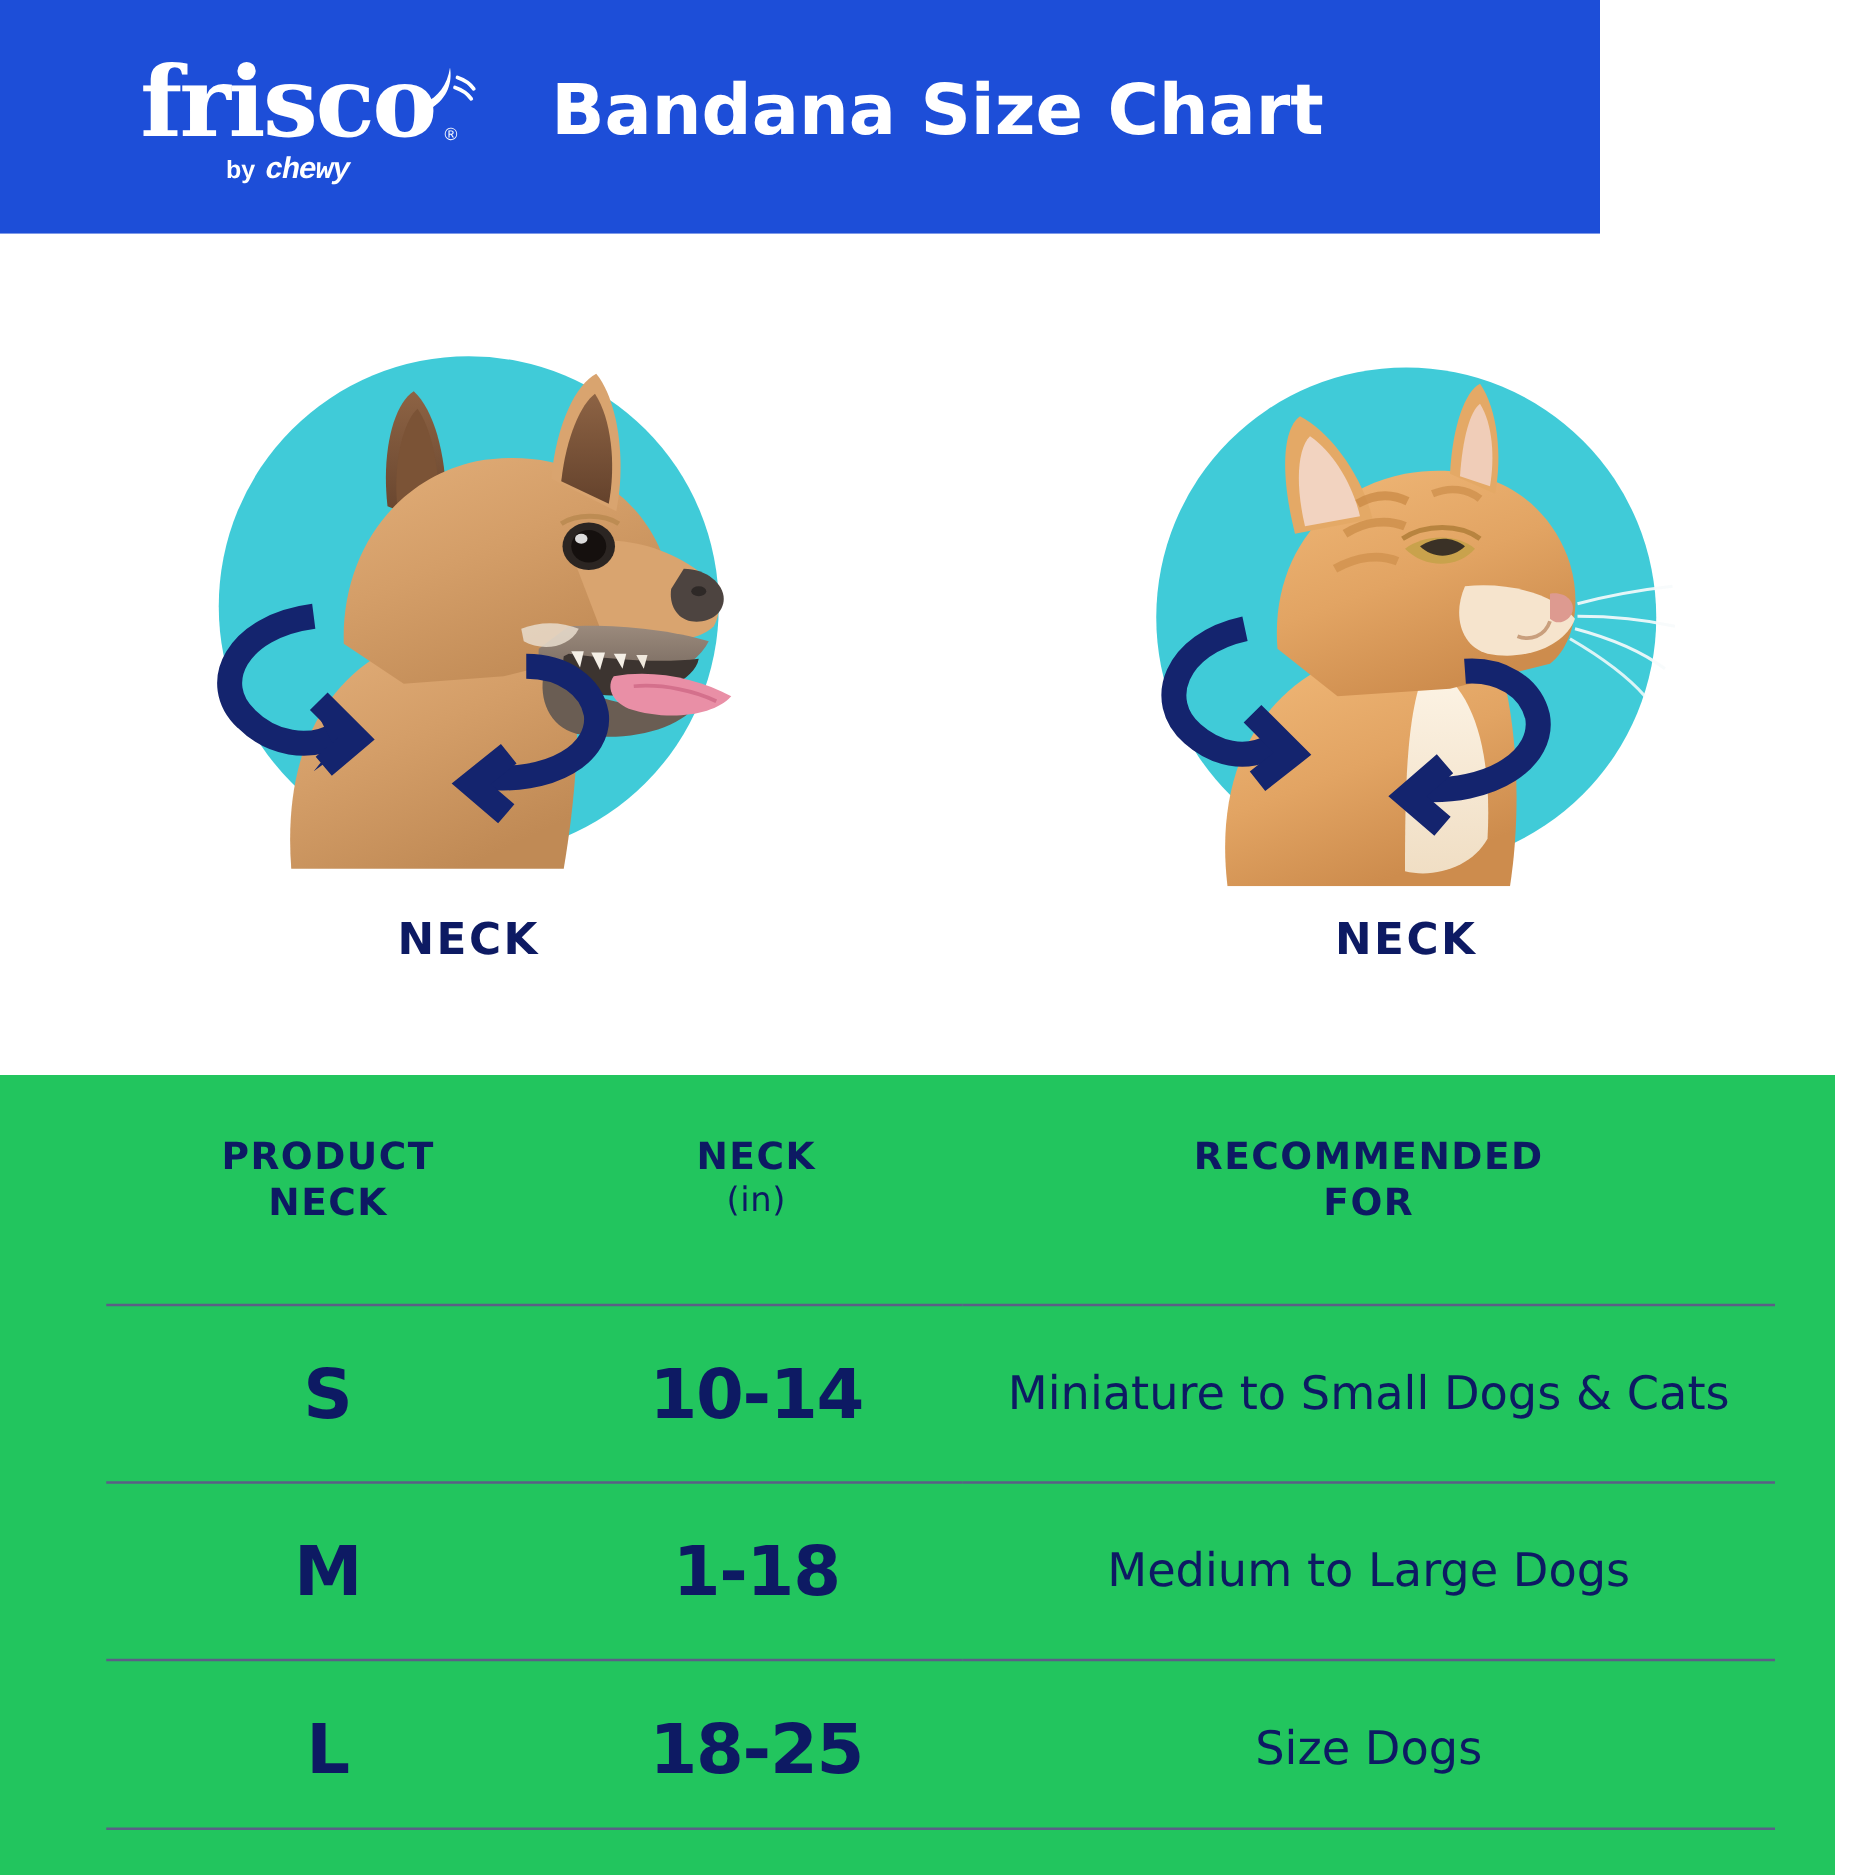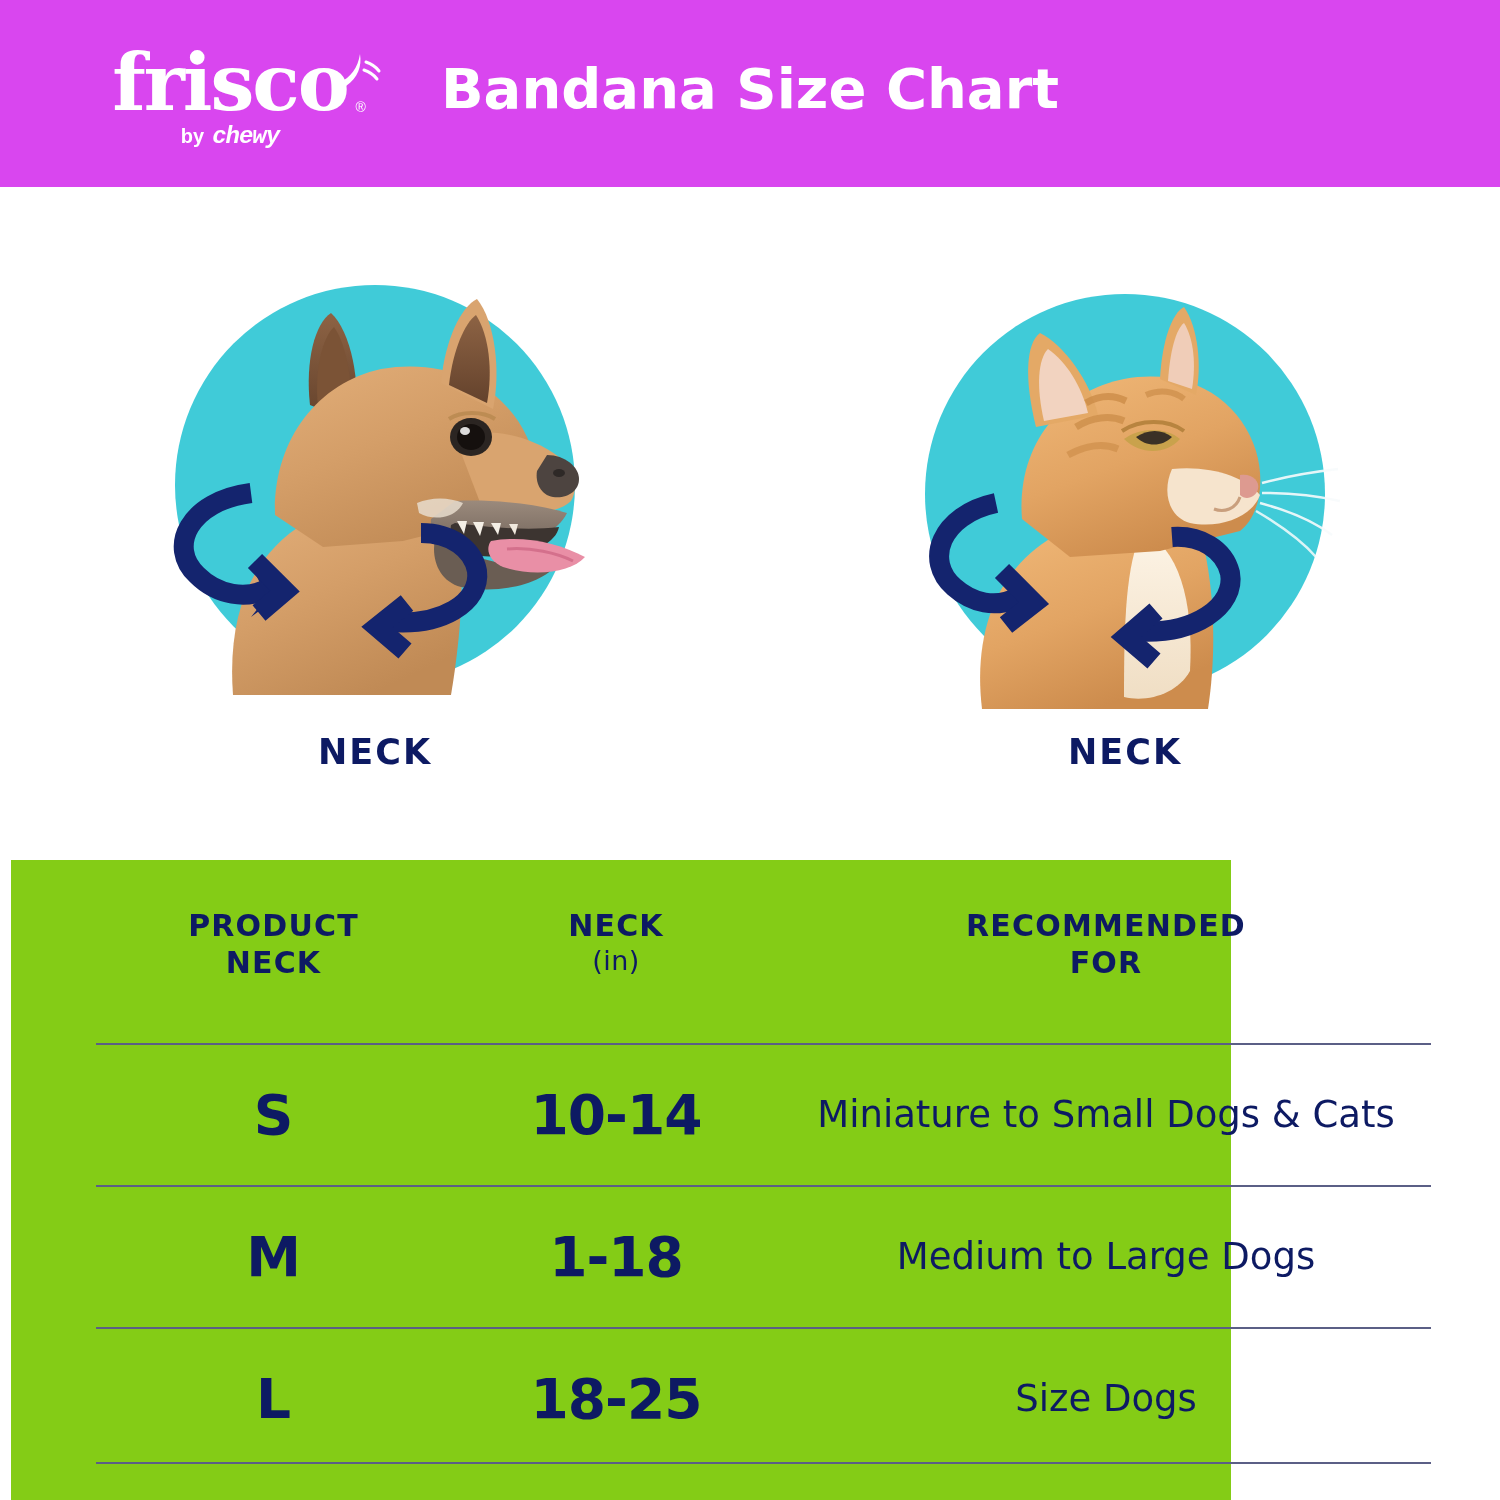--- a/index.html
+++ b/index.html
@@ -20,23 +20,23 @@
     height: 1500px;
     background: #ffffff;
     box-sizing: border-box;
   }
 
   
   .header-bar {
     position: absolute;
     top: 0;
     left: 0;
-    width: 1500px;
+    width: 1280px;
     height: 187px;
-    background: #d946ef;
+    background: #1d4ed8;
     display: flex;
     align-items: center;
   }
 
   .brand-logo {
     position: absolute;
     left: 70px;
     top: 28px;
     width: 320px;
     height: 140px;
@@ -154,24 +154,23 @@
     letter-spacing: 2px;
     font-family: "DejaVu Sans", sans-serif;
   }
   .neck-label.cat-neck { bottom: 88px; }
 
   
   .table-section {
     position: absolute;
     top: 860px;
     left: 0;
-    width: 1220px;
+    width: 1468px;
     height: 640px;
-    background: #84cc16;
-    margin-left: 11px;
+    background: #22c55e;
   }
 
   .size-table {
     position: absolute;
     top: 0;
     left: 85px;
     width: 1335px;
     border-collapse: collapse;
     table-layout: fixed;
   }

